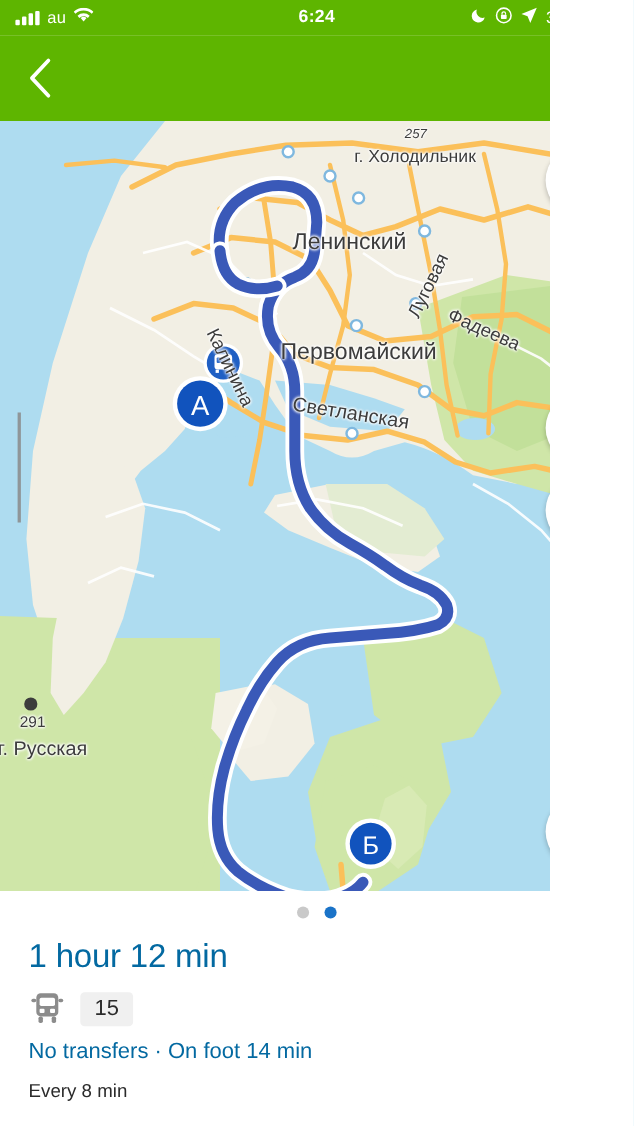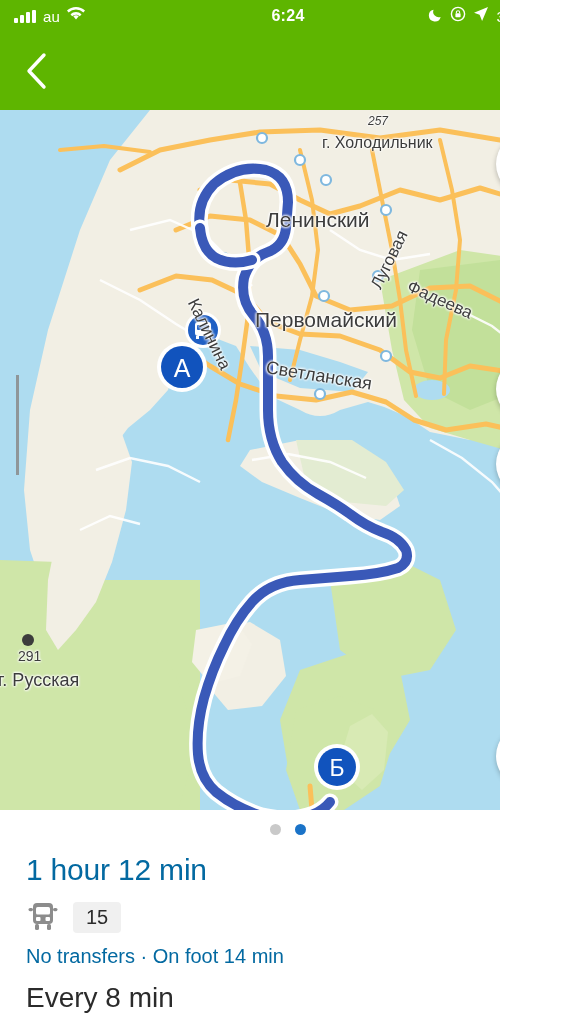--- a/index.html
+++ b/index.html
@@ -71,21 +71,21 @@
   
   .sheet { position:absolute; top:810px; left:0; width:576px; height:214px; background:#fff; }
   .dots { display:flex; justify-content:center; gap:14px; padding-top:14px; }
   .dot { width:11px; height:11px; border-radius:50%; background:#c9c9c9; }
   .dot.active { background:#1a73c8; }
   .duration { margin:18px 0 0 26px; font-size:30px; color:#0369a1; letter-spacing:-.2px; }
   .moderow { display:flex; align-items:flex-end; gap:13px; margin:14px 0 0 26px; }
   .routebadge { background:#f0f0f0; border-radius:4px; padding:4px 12px;
     font-size:20px; color:#2b2b2b; min-width:48px; text-align:center; }
   .subline { margin:12px 0 0 26px; font-size:20px; color:#0369a1; }
-  .freq { margin:14px 0 0 26px; font-size:28px; color:#2b2b2b; }
+  .freq { margin:14px 0 0 26px; font-size:17px; color:#2b2b2b; }
 </style>
 </head>
 <body>
 
 <div class="phone">
 
   <div class="statusbar">
     <div class="sb-left">
       <span class="bars">
           <i></i>

